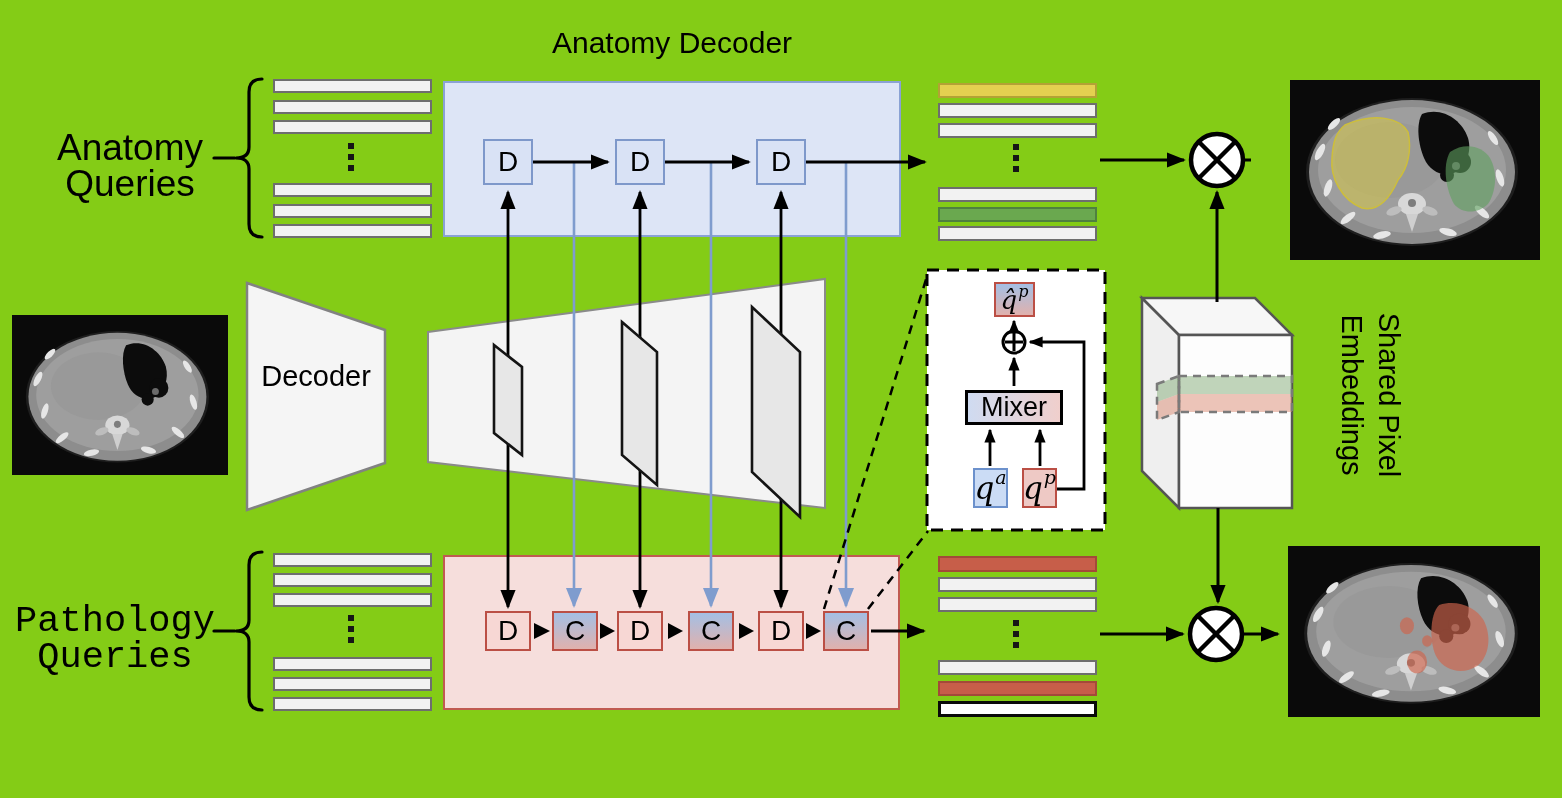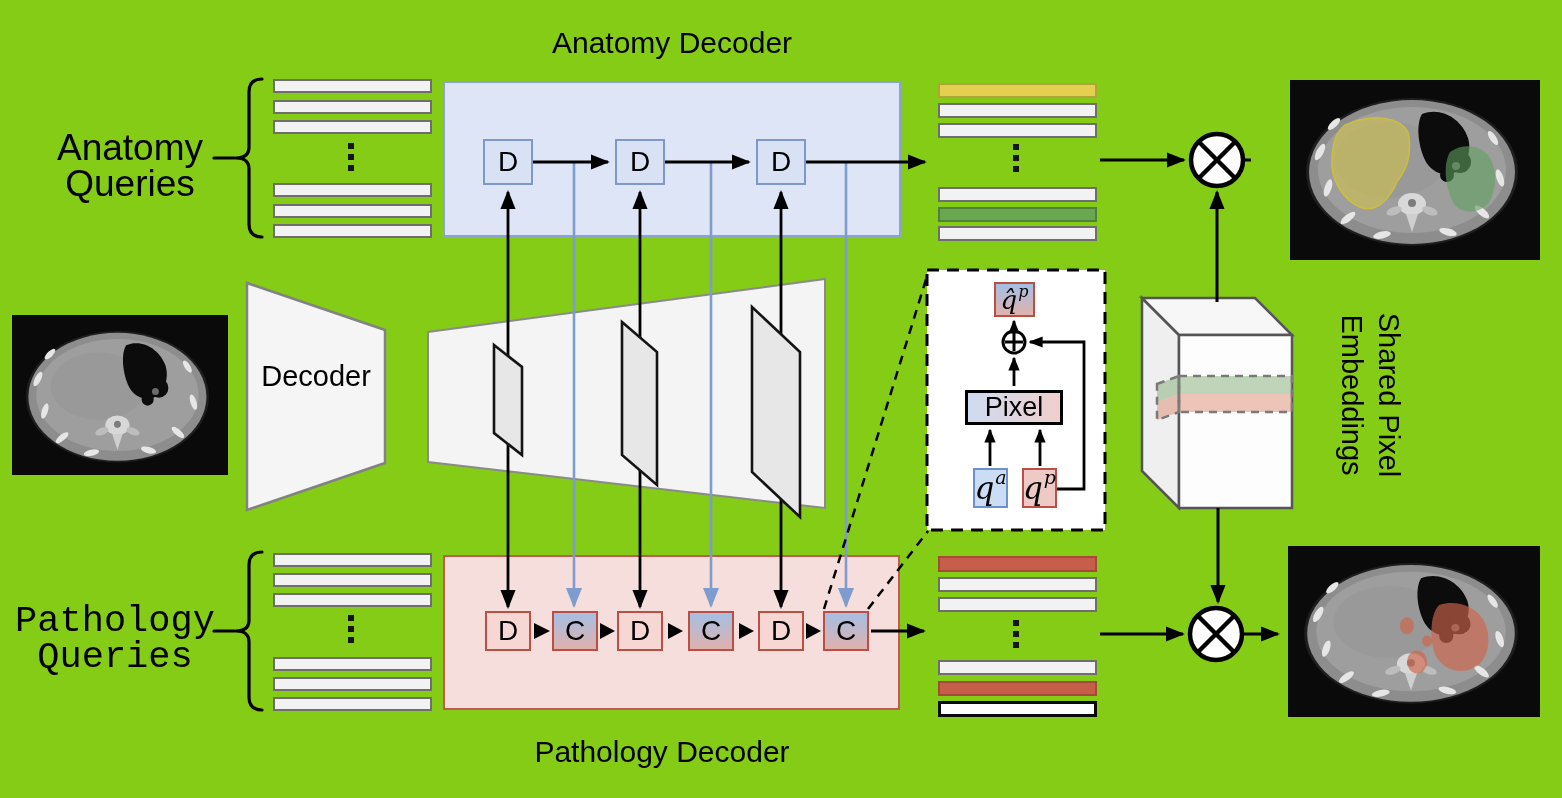--- a/index.html
+++ b/index.html
@@ -178,21 +178,20 @@
     </g>
     <g>
       <circle cx="1216" cy="634" r="26" fill="#fff" stroke="#000" stroke-width="4.5"></circle>
       <line x1="1198" y1="616" x2="1234" y2="652" stroke="#000" stroke-width="4.5"></line>
       <line x1="1234" y1="616" x2="1198" y2="652" stroke="#000" stroke-width="4.5"></line>
     </g>
     <line x1="1242" y1="634" x2="1278" y2="634" stroke="#000" stroke-width="3" marker-end="url(#ab)"></line>
   </svg>
 
   <div class="ttl" style="left:472px;top:26px;width:400px;">Anatomy Decoder</div>
-  <div class="ttl" style="left:462px;top:735px;width:400px;">Pathology Decoder</div>
 
   <div class="lbl" style="left:25px;top:130px;width:210px;">
     <div>Anatomy</div>
     <div>Queries</div>
   </div>
   <div class="lbl" style="left:10px;top:603px;width:210px;font-family:Liberation Mono, monospace;">
     <div>Pathology</div>
     <div>Queries</div>
   </div>
   <div class="lbl" style="left:241px;top:358px;width:150px;font-size:29px;">
@@ -267,21 +266,21 @@
       </div>
     <div class="bar" style="left:938px;top:660px;width:159px;height:15px;"></div>
     <div class="bar red" style="left:938px;top:681px;width:159px;height:15px;"></div>
     <div class="bar whiteblk" style="left:938px;top:701px;width:159px;height:16px;"></div>
   </div>
 
   <div class="mixbox qbox" id="q-hat-box" style="left:994px;top:282px;width:41px;height:35px;font-size:26px;">
     <span>q̂</span>
       <span class="qs" style="top:-8px;font-size:16px;">p</span>
   </div>
-  <div class="mixbox" id="mixer-box" style="left:965px;top:390px;width:98px;height:35px;">Pixel</div>
+  <div class="mixbox" id="mixer-box" style="left:965px;top:390px;width:98px;height:35px;">Mixer</div>
   <div class="mixbox qbox" id="q-a-box" style="left:973px;top:468px;width:35px;height:40px;">
     <span>q</span>
       <span class="qs">a</span>
   </div>
   <div class="mixbox qbox" id="q-p-box" style="left:1022px;top:468px;width:35px;height:40px;">
     <span>q</span>
       <span class="qs">p</span>
   </div>
 
   <svg class="img" style="left:12px;top:315px;" width="216" height="160" viewBox="0 0 250 180" preserveAspectRatio="none">

